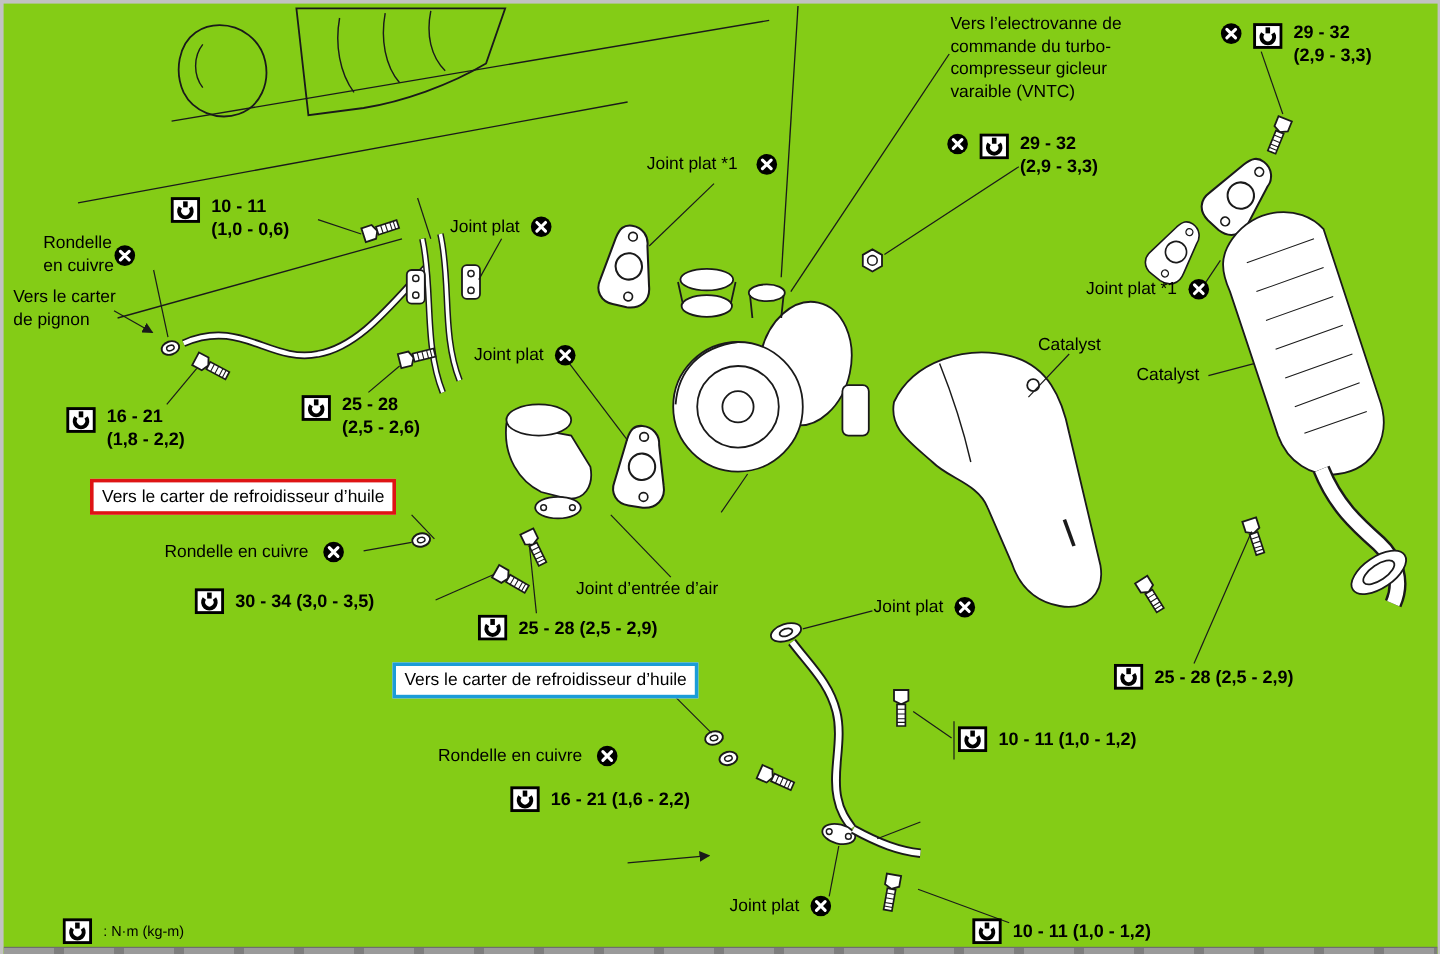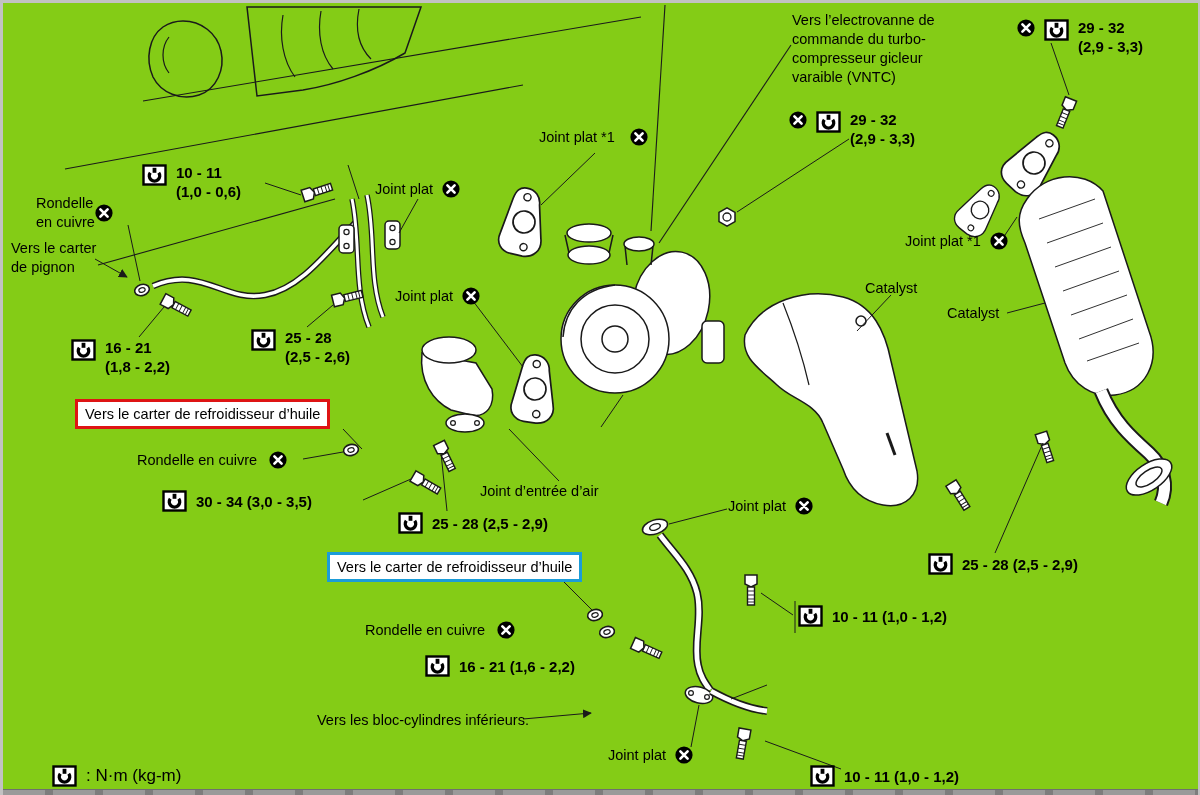--- a/index.html
+++ b/index.html
@@ -20,21 +20,21 @@
   .tcol { display:flex; flex-direction:column; font-weight:bold; font-size:15px; line-height:1.25; white-space:pre; }
   .tnm { font-weight:bold; font-size:15px; white-space:pre; }
   .box {
     position:absolute; z-index:2; font-size:14.5px; line-height:1.25;
     padding:3px 7px; background:#fff; text-align:center; white-space:pre-line;
   }
   .box.red  { border:3px solid #de1414; }
   .box.blue { border:3px solid #1b9cd8; }
   .wicon { width:25px; height:22px; flex:0 0 auto; }
   .xicon { width:18px; height:18px; flex:0 0 auto; }
-  .legend { position:absolute; z-index:2; display:flex; align-items:center; gap:9px; font-size:17px; }
+  .legend { position:absolute; z-index:2; display:flex; align-items:center; gap:9px; font-size:12px; }
   .bottombar {
     position:absolute; left:0; bottom:0; width:100%; height:6px; z-index:3;
     background:repeating-linear-gradient(90deg,#9a9a9a 0 42px,#7d7d7d 42px 50px);
     border-top:1px solid #6f6f6f;
   }
 </style>
 </head>
 <body>
 
 <div class="page">
@@ -256,21 +256,21 @@
     <span>Rondelle
 en cuivre</span>
     <svg class="xicon" viewBox="0 0 18 18">
         <use href="#x-sym"></use>
       </svg>
   </div>
 
   <div class="lbl" style="left:8px;top:236px">Vers le carter
 de pignon</div>
 
-  <div class="torque" style="left:68px;top:336px">
+  <div class="torque" style="left:52px;top:336px">
     <svg class="wicon" viewBox="0 0 25 22">
         <use href="#wrench-sym"></use>
       </svg>
     <div class="tcol">
       <span>16 - 21</span>
       <span>(1,8 - 2,2)</span>
     </div>
   </div>
 
   <div class="torque" style="left:248px;top:326px">
@@ -332,21 +332,20 @@
       </svg>
   </div>
 
   <div class="torque one" style="left:422px;top:652px">
     <svg class="wicon" viewBox="0 0 25 22">
         <use href="#wrench-sym"></use>
       </svg>
     <span class="tnm">16 - 21 (1,6 - 2,2)</span>
   </div>
 
-  <div class="lbl" style="left:314px;top:708px">Vers les bloc-cylindres inférieurs.</div>
 
   <div class="lbl rowc" style="left:605px;top:743px;gap:9px">
     <span>Joint plat</span>
     <svg class="xicon" viewBox="0 0 18 18">
         <use href="#x-sym"></use>
       </svg>
   </div>
 
   <div class="torque one" style="left:795px;top:602px">
     <svg class="wicon" viewBox="0 0 25 22">

